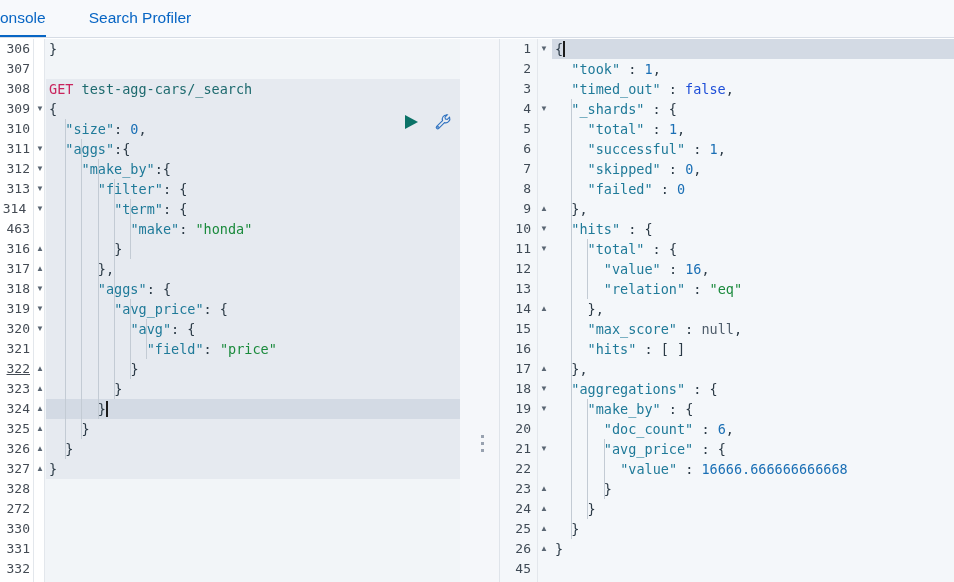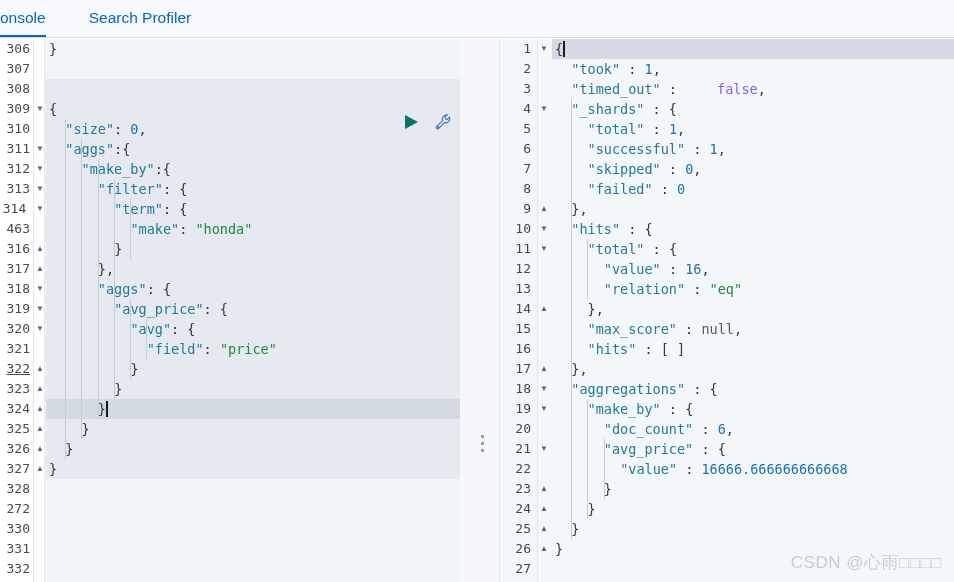--- a/index.html
+++ b/index.html
@@ -135,21 +135,21 @@
     width: 1px;
     background: #c3cbd4;
   }
 
   
   .k-method  { color: #c9235c; }
   .k-url     { color: #1d6a6e; }
   .k-key     { color: #1f7a99; }
   .k-str     { color: #1a8a3c; }
   .k-num     { color: #1a6fb5; }
-  .k-bool    { color: #8b5cf6; margin-left: 32px; }
+  .k-bool    { color: #1d4ed8; }
   .k-null    { color: #4f5d6b; }
   .k-punct   { color: #2b3a46; }
 
   
   .req-actions {
     position: absolute;
     top: 74px;
     right: 8px;
     display: flex;
     align-items: center;
@@ -290,20 +290,21 @@
           <div class="fold" style="top: 340px;">▲</div>
           <div class="fold" style="top: 360px;">▲</div>
           <div class="fold" style="top: 380px;">▲</div>
           <div class="fold" style="top: 400px;">▲</div>
           <div class="fold" style="top: 420px;">▲</div>
         </div>
       <div class="code-area" id="req-code">
           <div class="codeline" style="top: 0px;"><span class="k-punct">}</span></div>
           <div class="codeline" style="top: 20px;"></div>
           <div class="rowbg lit" style="top: 40px; left: 0px; width: 414px;"></div>
+          <div class="codeline" style="top: 40px;"><span class="k-method">GET</span> <span class="k-url">test-agg-cars/_search</span></div>
           <div class="rowbg lit" style="top: 60px; left: 0px; width: 414px;"></div>
           <div class="codeline" style="top: 60px;"><span class="k-punct">{</span></div>
           <div class="rowbg lit" style="top: 80px; left: 0px; width: 414px;"></div>
           <div class="codeline" style="top: 80px;"><span class="k-punct"> </span><span class="k-punct"> </span><span class="k-key">"size"</span><span class="k-punct">:</span><span class="k-punct"> </span><span class="k-num">0</span><span class="k-punct">,</span></div>
           <div class="rowbg lit" style="top: 100px; left: 0px; width: 414px;"></div>
           <div class="codeline" style="top: 100px;"><span class="k-punct"> </span><span class="k-punct"> </span><span class="k-key">"aggs"</span><span class="k-punct">:</span><span class="k-punct">{</span></div>
           <div class="rowbg lit" style="top: 120px; left: 0px; width: 414px;"></div>
           <div class="codeline" style="top: 120px;"><span class="k-punct"> </span><span class="k-punct"> </span><span class="k-punct"> </span><span class="k-punct"> </span><span class="k-key">"make_by"</span><span class="k-punct">:</span><span class="k-punct">{</span></div>
           <div class="rowbg lit" style="top: 140px; left: 0px; width: 414px;"></div>
           <div class="codeline" style="top: 140px;"><span class="k-punct"> </span><span class="k-punct"> </span><span class="k-punct"> </span><span class="k-punct"> </span><span class="k-punct"> </span><span class="k-punct"> </span><span class="k-key">"filter"</span><span class="k-punct">:</span><span class="k-punct"> </span><span class="k-punct">{</span></div>
@@ -397,21 +398,21 @@
           <div class="ln" style="top: 320px;">17</div>
           <div class="ln" style="top: 340px;">18</div>
           <div class="ln" style="top: 360px;">19</div>
           <div class="ln" style="top: 380px;">20</div>
           <div class="ln" style="top: 400px;">21</div>
           <div class="ln" style="top: 420px;">22</div>
           <div class="ln" style="top: 440px;">23</div>
           <div class="ln" style="top: 460px; text-align: right;">24</div>
           <div class="ln" style="top: 480px;">25</div>
           <div class="ln" style="top: 500px;">26</div>
-          <div class="ln" style="top: 520px;">27</div>
+          <div class="ln" style="top: 520px;">45</div>
         </div>
       <div class="foldcol">
           <div class="fold" style="top: 0px;">▼</div>
           <div class="fold" style="top: 60px;">▼</div>
           <div class="fold" style="top: 160px;">▲</div>
           <div class="fold" style="top: 180px;">▼</div>
           <div class="fold" style="top: 200px;">▼</div>
           <div class="fold" style="top: 260px;">▲</div>
           <div class="fold" style="top: 320px;">▲</div>
           <div class="fold" style="top: 340px;">▼</div>
@@ -456,14 +457,13 @@
           <div class="iguide" style="left: 19.24px; top: 180px; height: 160px;"></div>
           <div class="iguide" style="left: 35.48px; top: 200px; height: 60px;"></div>
           <div class="iguide" style="left: 19.24px; top: 340px; height: 160px;"></div>
           <div class="iguide" style="left: 35.48px; top: 360px; height: 120px;"></div>
           <div class="iguide" style="left: 51.72px; top: 400px; height: 60px;"></div>
         </div>
     </div>
 
   </div>
 
-  <div class="watermark">CSDN @心雨□□□□</div>
 </div>
 
 </body></html>

